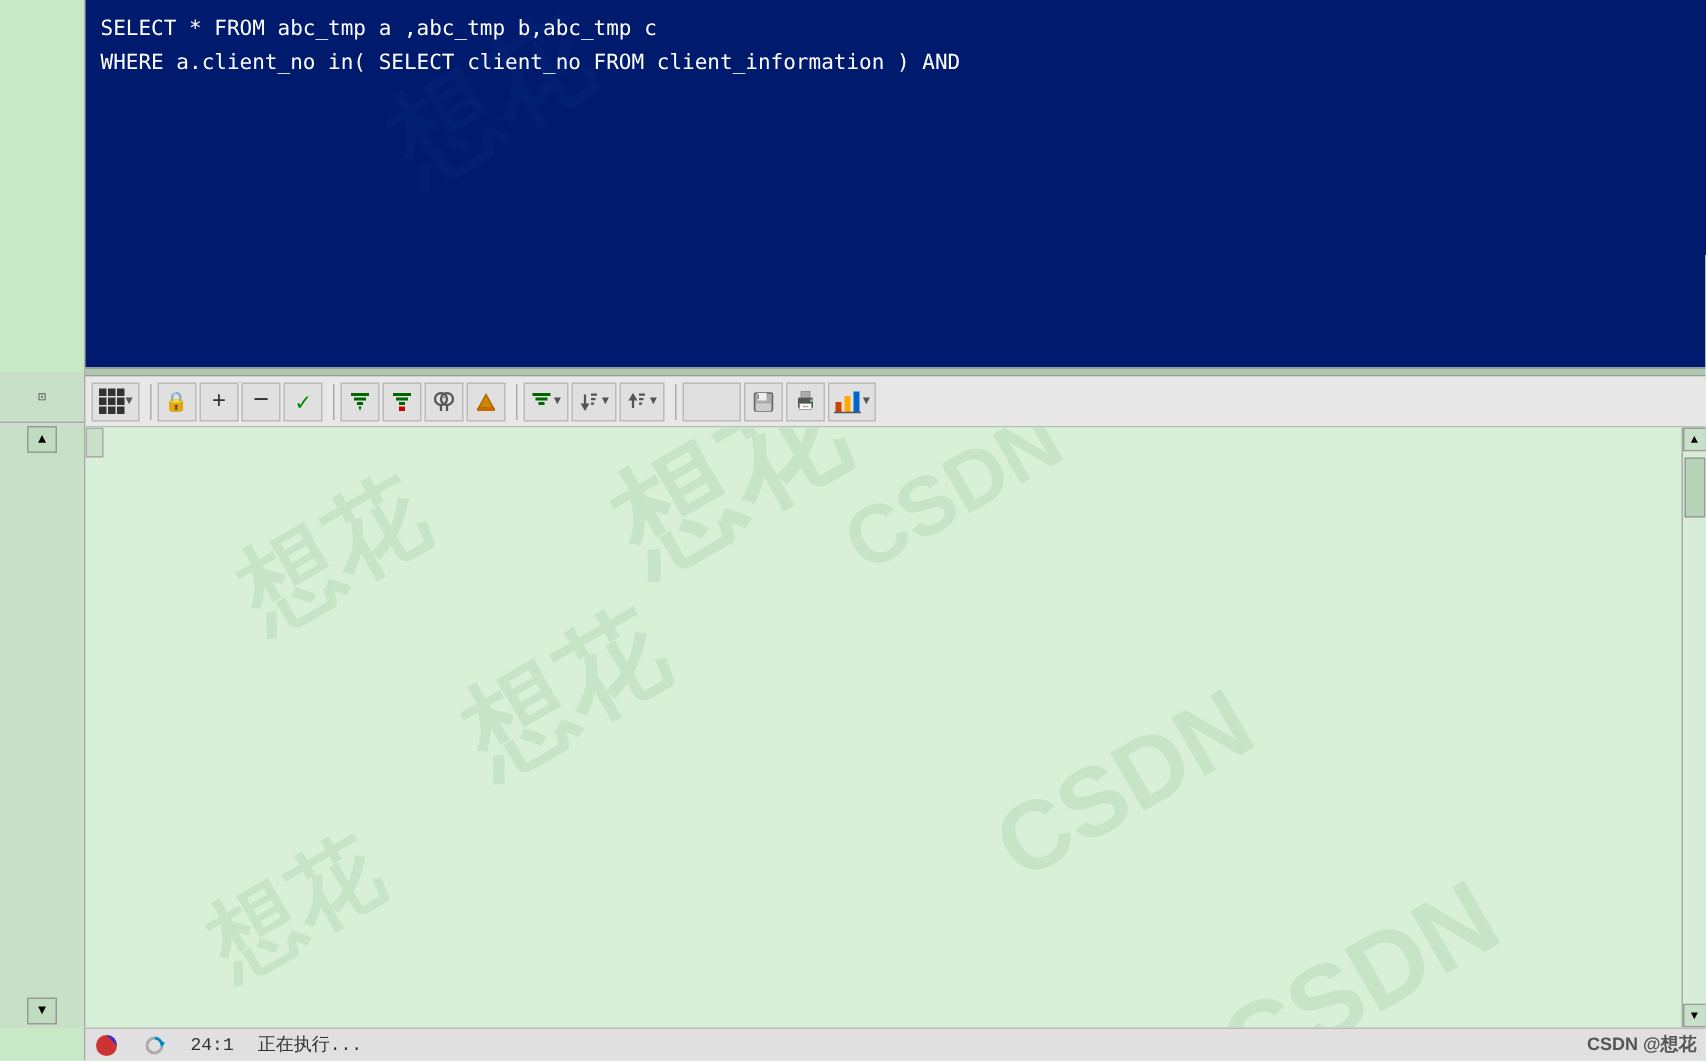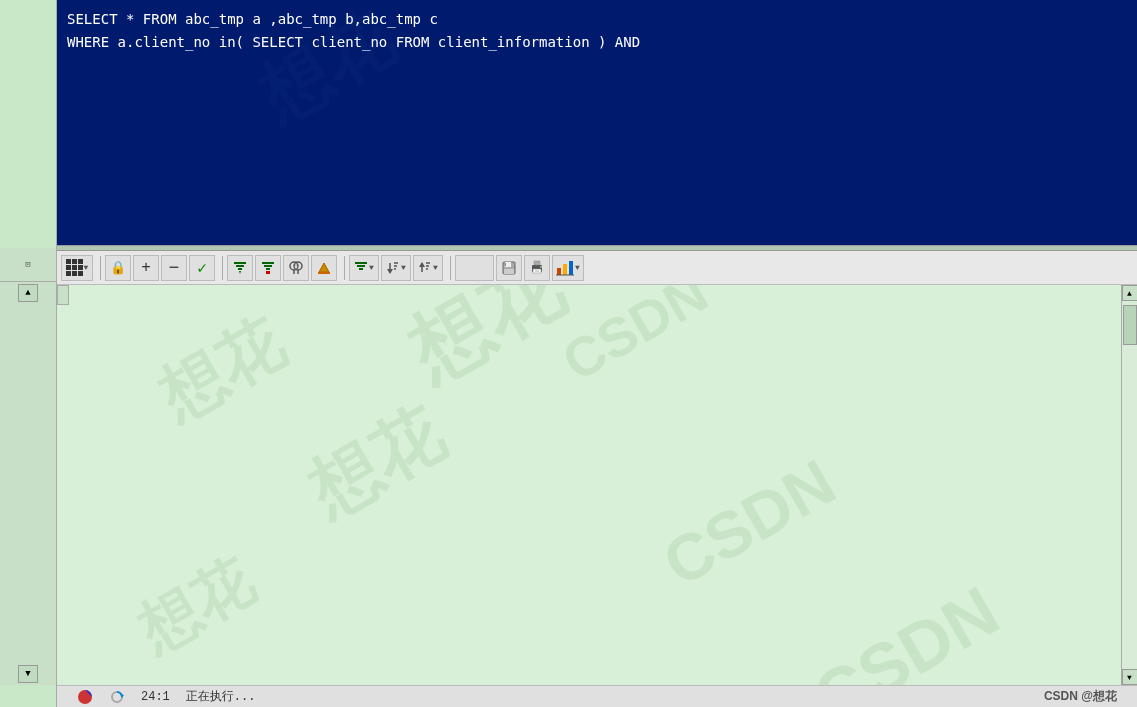--- a/index.html
+++ b/index.html
@@ -198,21 +198,21 @@
     .status-bar {
       position: absolute;
       left: 0;
       bottom: 0;
       right: 0;
       height: 22px;
       background: #e0e0e0;
       border-top: 1px solid #bbb;
       display: flex;
       align-items: center;
-      padding: 0 20px;
+      padding: 0 6px;
       font-size: 12px;
       gap: 16px;
     }
 
     .status-icon {
       width: 16px;
       height: 16px;
       display: flex;
       align-items: center;
       justify-content: center;

